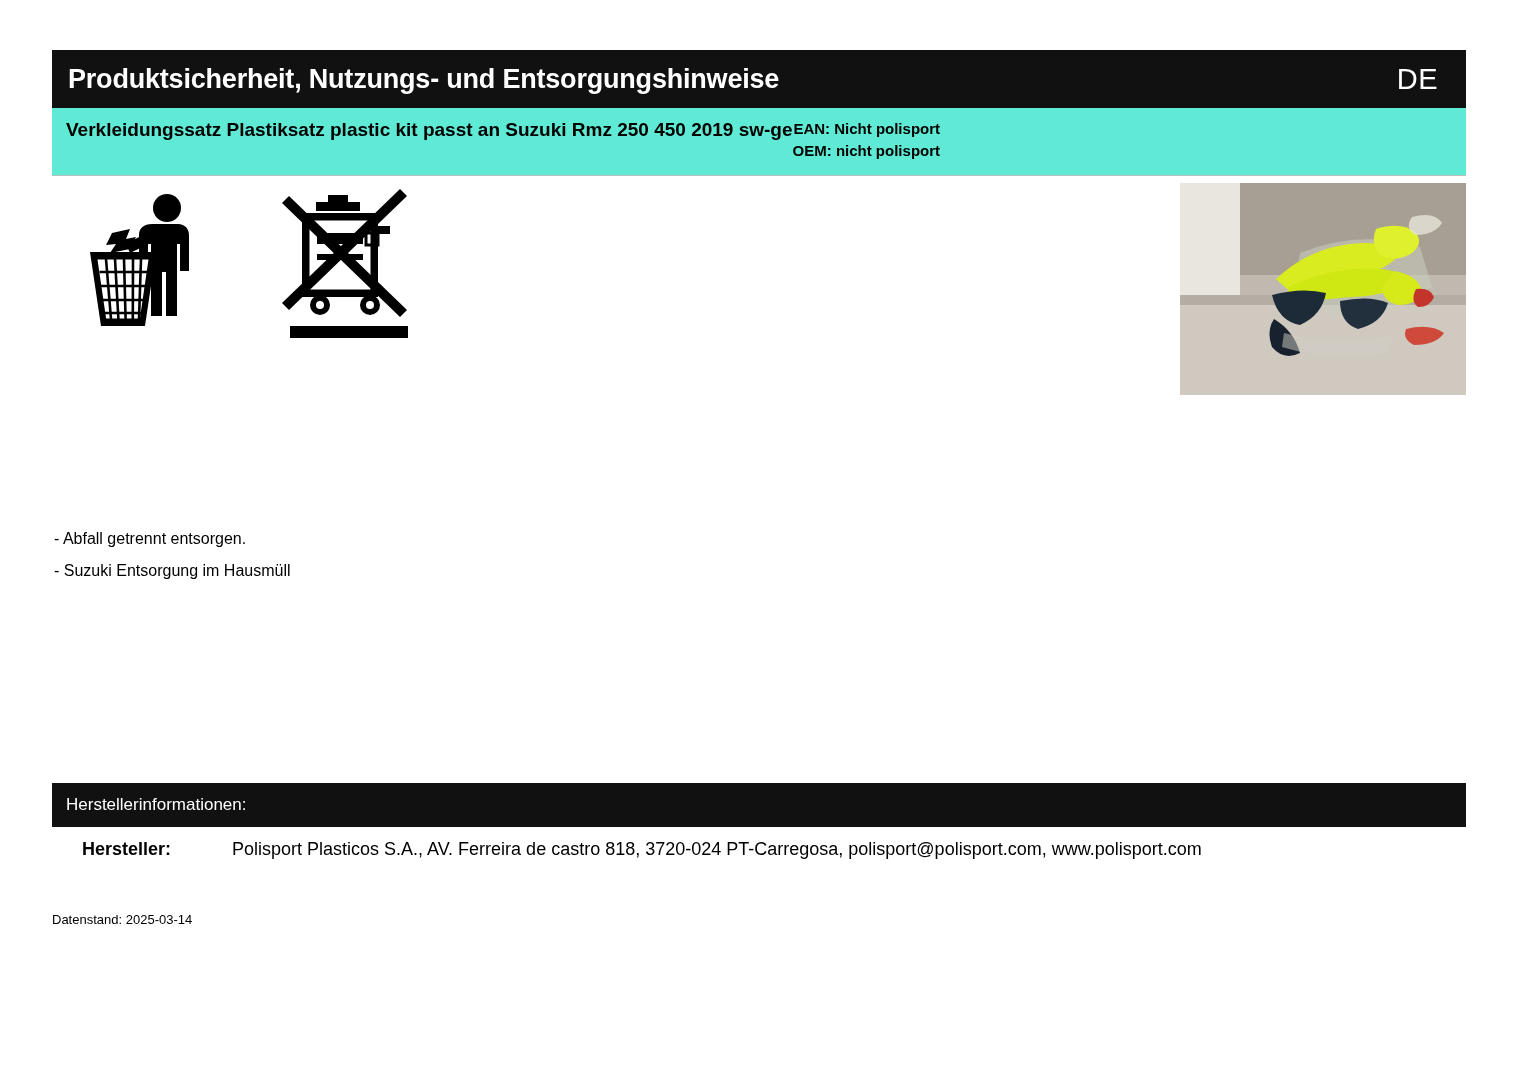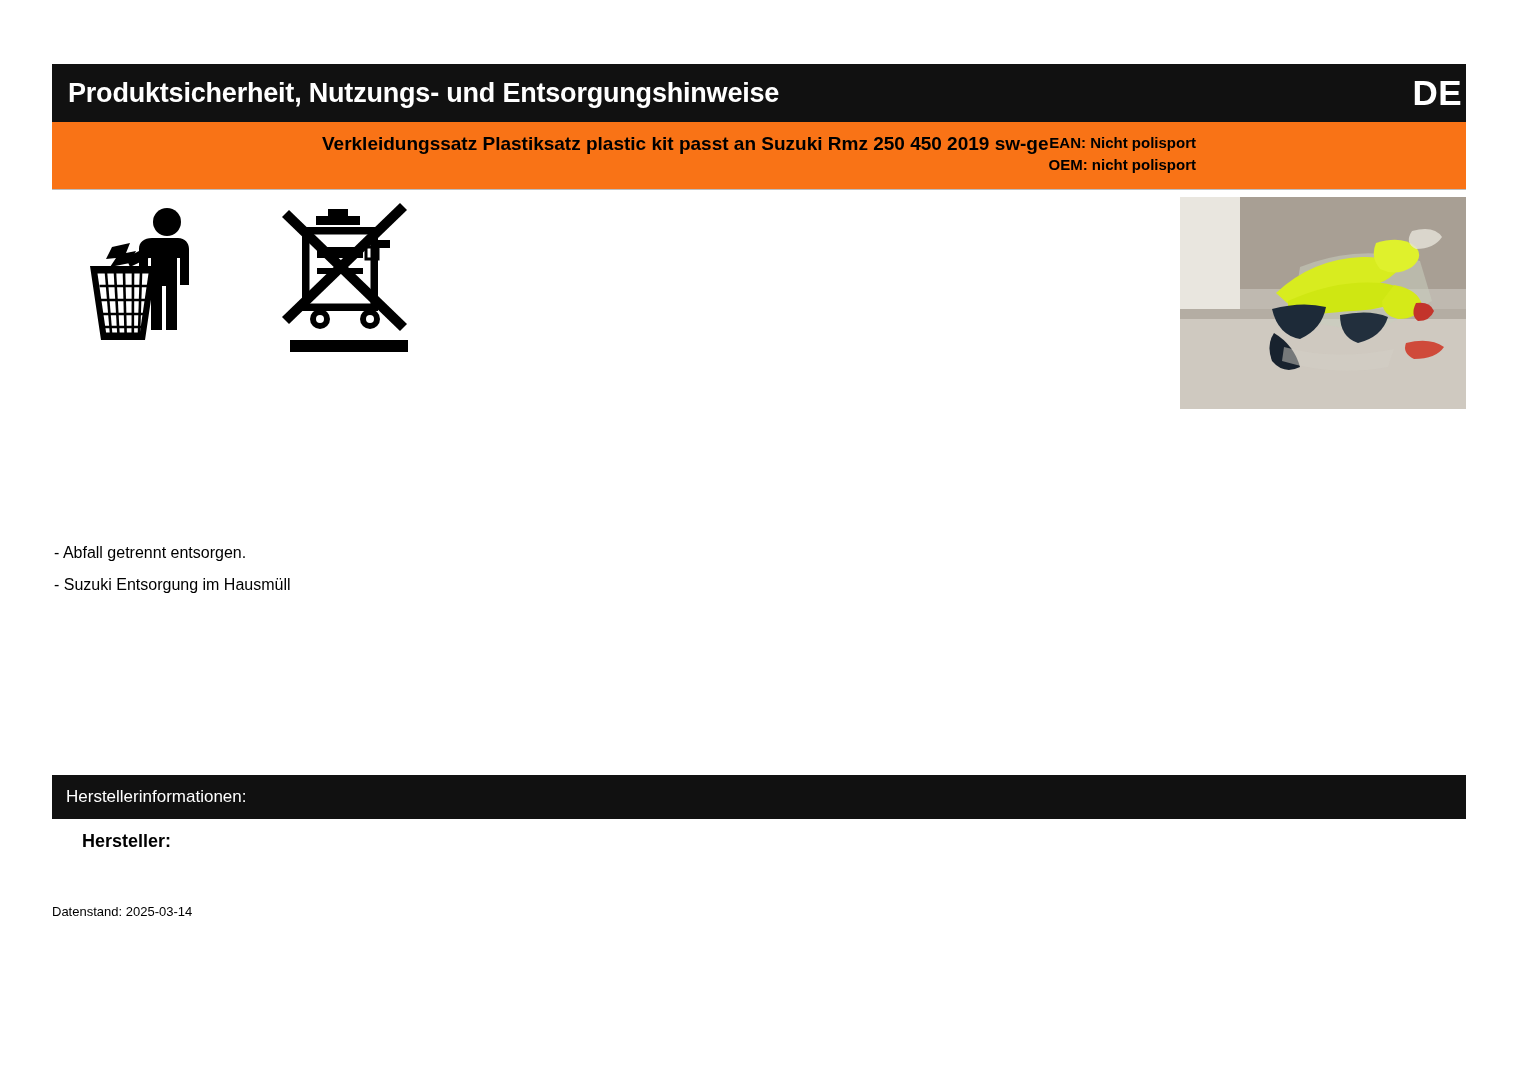--- a/index.html
+++ b/index.html
@@ -15,21 +15,21 @@
     overflow: hidden;
   }
   .sheet {
     position: relative;
     width: 1520px;
     height: 1075px;
   }
   .doc {
     position: absolute;
     left: 52px;
-    top: 64px;
+    top: 50px;
     width: 1414px;
   }
 
   
   .header-bar {
     background: #111111;
     color: #ffffff;
     height: 58px;
     display: flex;
     align-items: center;
@@ -37,32 +37,32 @@
     padding: 0 0 0 16px;
     box-sizing: border-box;
   }
   .header-title {
     font-size: 27px;
     font-weight: bold;
     letter-spacing: -0.2px;
     white-space: nowrap;
   }
   .lang-box {
-    font-size: 35px;
-    font-weight: bold;
-    padding-right: 4px;
+    font-size: 29px;
+    font-weight: normal;
+    padding-right: 28px;
     letter-spacing: 0.5px;
   }
 
   
   .subtitle-band {
-    background: #f97316;
+    background: #5eead4;
     border-bottom: 1px solid #bdbdbd;
     display: flex;
-    justify-content: center;
+    justify-content: flex-start;
     align-items: flex-start;
     padding: 8px 14px 10px 14px;
     box-sizing: border-box;
     min-height: 68px;
   }
   .product-name {
     font-size: 19px;
     font-weight: bold;
     line-height: 1.45;
     max-width: 960px;
@@ -121,20 +121,21 @@
   
   .manu-bar {
     background: #111111;
     color: #ffffff;
     height: 44px;
     display: flex;
     align-items: center;
     padding-left: 14px;
     box-sizing: border-box;
     font-size: 17px;
+    margin-top: 22px;
   }
   .manu-row {
     display: flex;
     padding: 12px 0 0 0;
     font-size: 18px;
   }
   .manu-label {
     font-weight: bold;
     width: 180px;
     padding-left: 30px;
@@ -267,18 +268,19 @@
           <path d="M104 150 q50 14 110 2 l-6 18 q-54 10 -106 -6z" fill="#d4cfc5" opacity="0.5"></path>
         </svg>
       </div>
 
     </div>
 
     <div class="manu-bar">Herstellerinformationen:</div>
 
     <div class="manu-row">
       <div class="manu-label">Hersteller:</div>
+      <div class="manu-value">Polisport Plasticos S.A., AV. Ferreira de castro 818, 3720-024 PT-Carregosa, polisport@polisport.com, www.polisport.com</div>
     </div>
 
     <div class="datestamp">Datenstand: 2025-03-14</div>
 
   </div>
 </div>
 
 </body></html>

